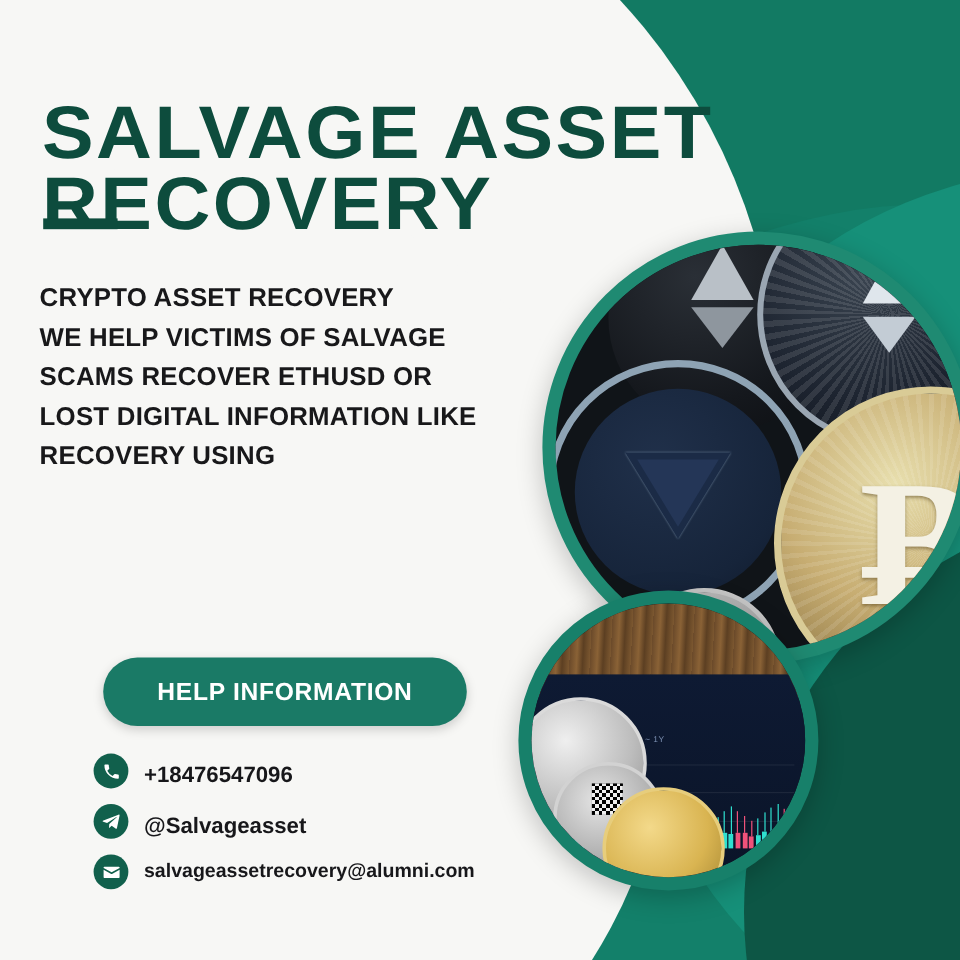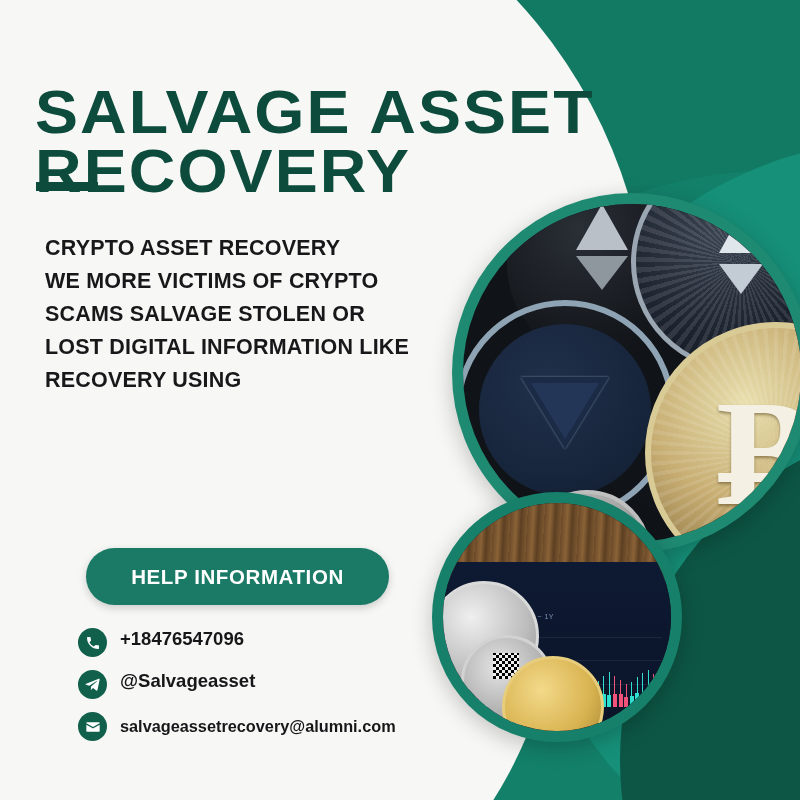--- a/index.html
+++ b/index.html
@@ -199,32 +199,32 @@
   }
   .title .ln{display:block;white-space:nowrap;}
   .title-rule{
     position:absolute;left:36px;top:182px;width:62px;height:9px;background:#0d4c3d;
   }
   .body{
     position:absolute;left:33px;top:232px;width:480px;
     color:#18181a;font-weight:bold;
     font-size:21.5px;line-height:1.54;letter-spacing:.2px;
   }
-  .body .ln{display:block;white-space:nowrap;margin-left:12px;}
+  .body .ln{display:block;white-space:nowrap;}
 
   .cta{
     position:absolute;left:86px;top:548px;width:303px;height:57px;
     background:#1a7a66;border-radius:29px;border:none;
     color:#ffffff;font-weight:bold;font-size:20.5px;letter-spacing:.6px;
     display:flex;align-items:center;justify-content:center;
     cursor:pointer;box-shadow:0 3px 9px rgba(0,0,0,.18);
   }
 
   .contacts{position:absolute;left:78px;top:628px;width:420px;}
-  .crow{display:flex;align-items:flex-start;margin-bottom:13px;}
+  .crow{display:flex;align-items:flex-end;margin-bottom:13px;}
   .cicon{
     width:29px;height:29px;border-radius:50%;background:#11604c;
     display:flex;align-items:center;justify-content:center;flex:0 0 29px;
   }
   .cicon svg{width:16px;height:16px;fill:#ffffff;}
   .ctext{
     margin-left:13px;color:#17171a;font-weight:bold;font-size:18.5px;white-space:nowrap;
   }
   .crow.mail{align-items:center;}
   .mail-lines{margin-left:13px;}
@@ -418,22 +418,22 @@
   </div>
 
   <h1 class="title">
     <span class="ln">SALVAGE ASSET</span>
     <span class="ln">RECOVERY</span>
   </h1>
   <div class="title-rule"></div>
 
   <div class="body" id="bodycopy">
       <span class="ln">CRYPTO ASSET RECOVERY</span>
-      <span class="ln">WE MORE VICTIMS OF CRYPTO</span>
-      <span class="ln">SCAMS SALVAGE STOLEN OR</span>
+      <span class="ln">WE HELP VICTIMS OF SALVAGE</span>
+      <span class="ln">SCAMS RECOVER ETHUSD OR</span>
       <span class="ln">LOST DIGITAL INFORMATION LIKE</span>
       <span class="ln">RECOVERY USING</span>
     </div>
 
   <button class="cta">HELP INFORMATION</button>
 
   <div class="contacts">
 
     <div class="crow">
       <span class="cicon">

